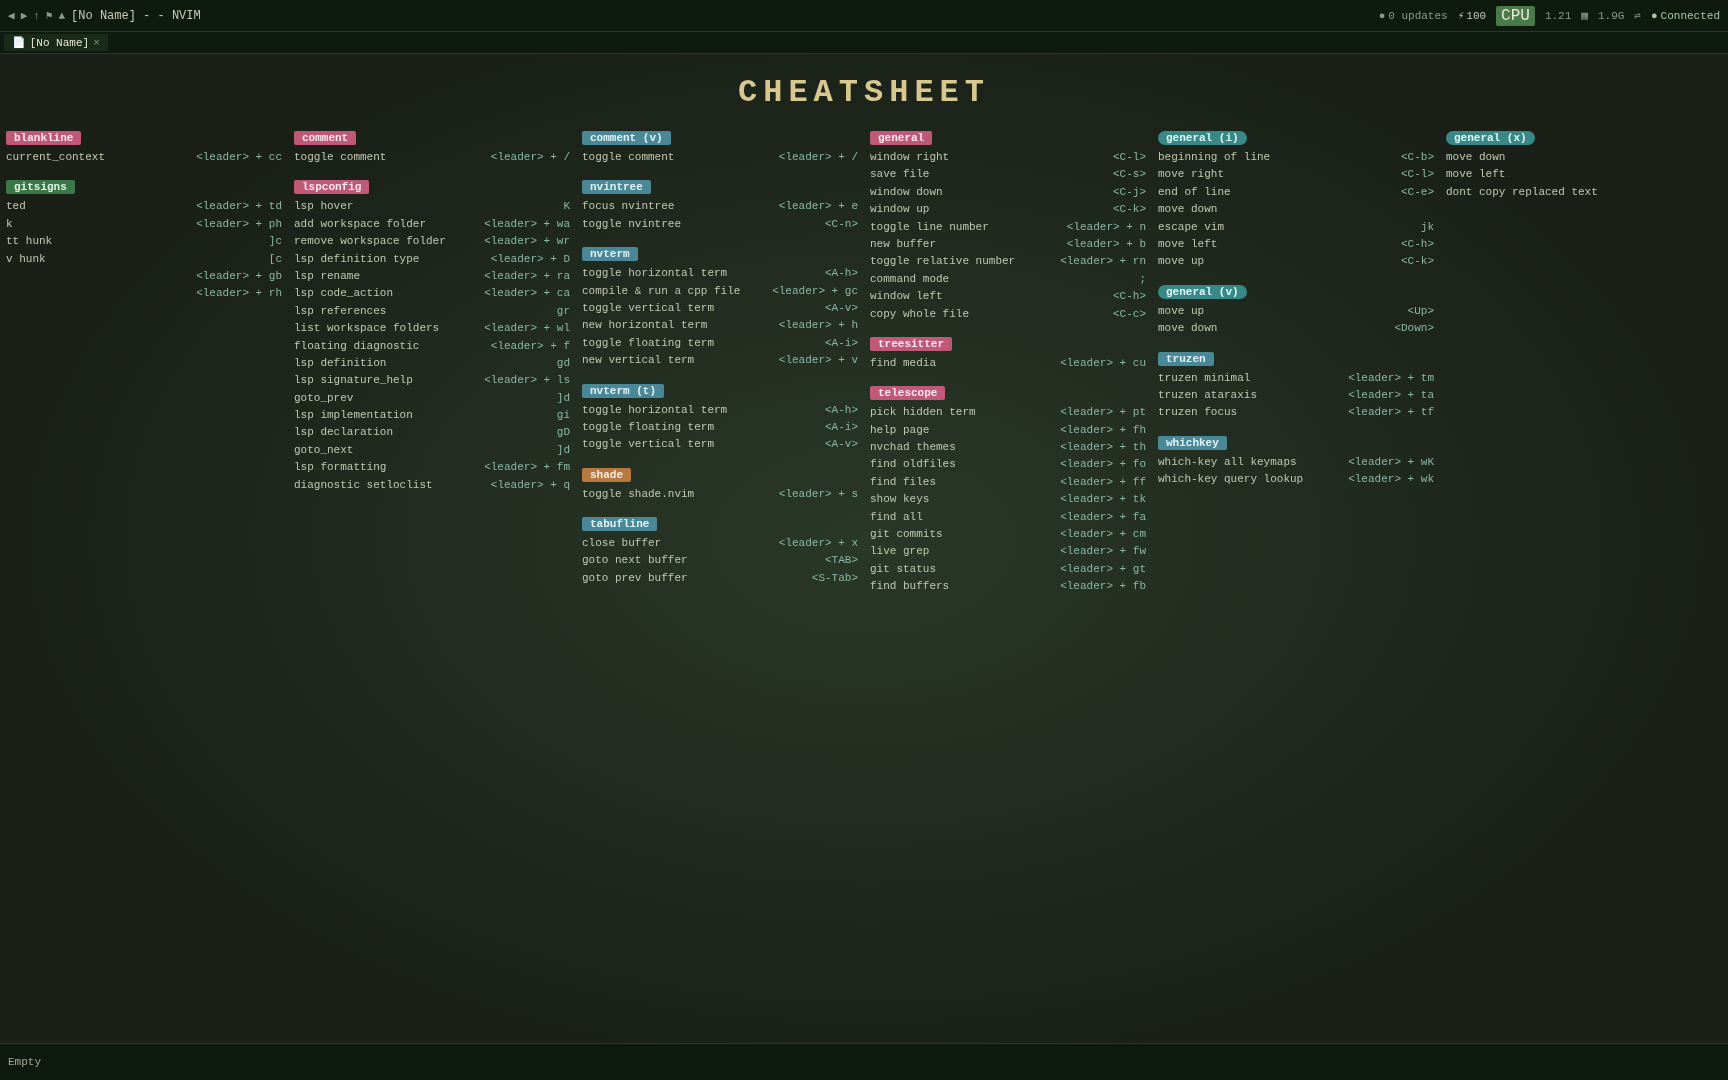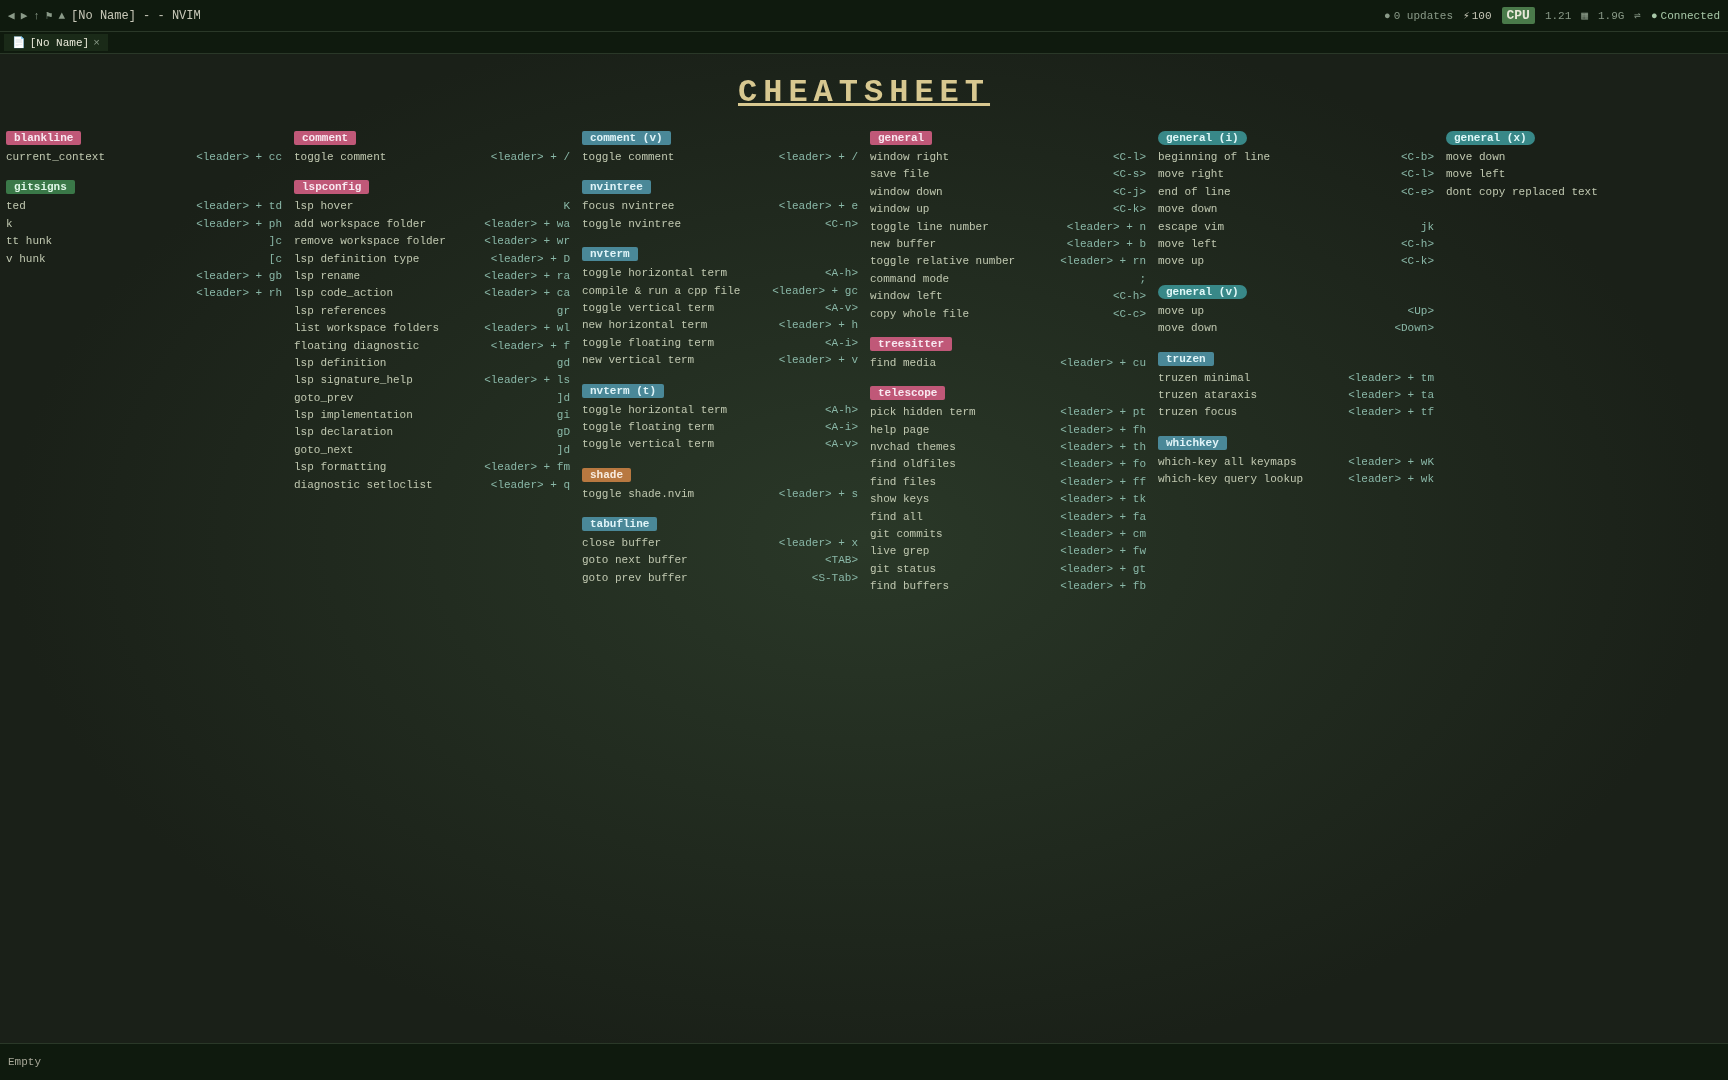--- a/index.html
+++ b/index.html
@@ -51,22 +51,22 @@
       color: #c8c8b8;
       display: flex;
       align-items: center;
       gap: 2px;
     }
     .cpu-badge {
       background: #4a7a4a;
       color: #e8e8d8;
       padding: 1px 5px;
       border-radius: 2px;
-      font-size: 13px;
-      font-weight: bold;
+      font-size: 16px;
+      font-weight: normal;
     }
     .connected-badge {
       color: #a8c8a8;
       display: flex;
       align-items: center;
       gap: 3px;
     }
 
     
     #tabbar {
@@ -102,21 +102,20 @@
 
     
     .cheatsheet-title {
       text-align: center;
       font-size: 32px;
       font-weight: bold;
       letter-spacing: 6px;
       color: #d8c890;
       margin: 10px 0 20px 0;
       font-family: 'Courier New', Courier, monospace;
-      text-decoration: underline;
     }
 
     
     .columns-wrapper {
       display: flex;
       gap: 0;
       padding: 0 0 0 0;
       width: 100%;
     }
 

